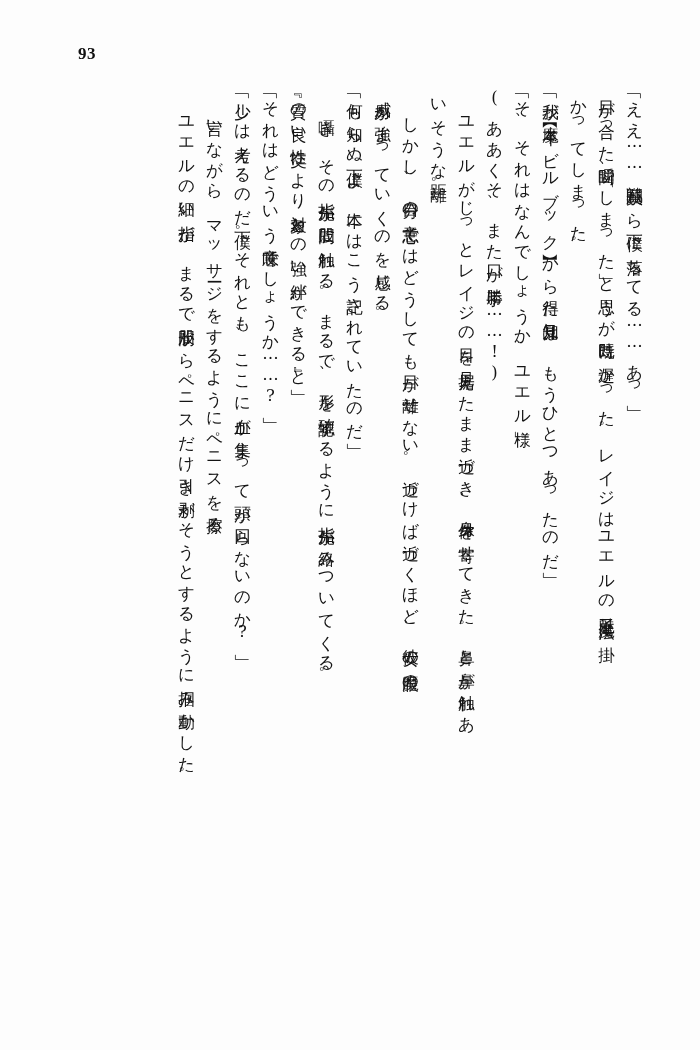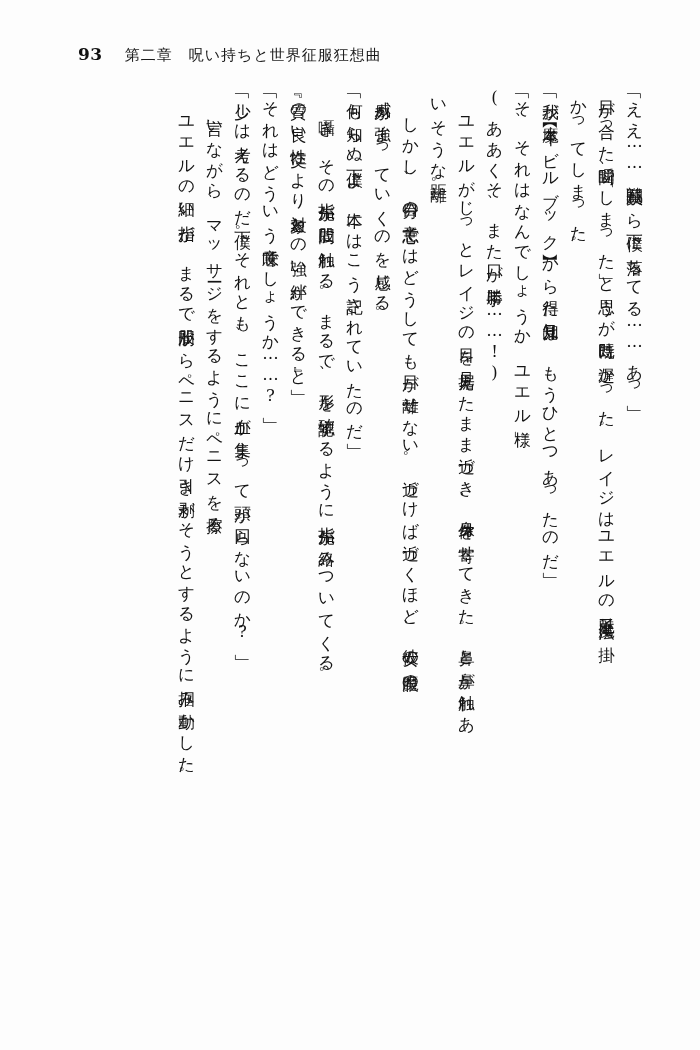--- a/index.html
+++ b/index.html
@@ -22,20 +22,21 @@
     background: #fdfdfd;
   }
   
   .header {
     position: absolute;
     top: 44px;
     left: 78px;
     display: flex;
     align-items: baseline;
     gap: 22px;
+    font-family: Liberation Serif, serif;
   }
   .page-number {
     font-size: 17px;
     font-weight: bold;
     letter-spacing: 0.5px;
     color: #111;
   }
   .running-head {
     font-size: 15px;
     color: #1a1a1a;
@@ -73,21 +74,20 @@
     font-family: "DejaVu Serif", "Liberation Serif", serif;
   }
 </style>
 </head>
 <body>
 
 <div class="page">
 
   <div class="header">
     <span class="page-number">93</span>
-    <span class="running-head">第二章　呪い持ちと世界征服狂想曲</span>
   </div>
 
   <div class="body-area">
     <div class="vtext" id="vtext">
         <div class="vline">「ええ……戦闘員から下僕に落ちてる……あっ」</div>
         <div class="vline">目が合った瞬間、「しまった」と思うが時既に遅かった。レイジはユエルの魅了魔法に掛</div>
         <div class="vline">かってしまった。</div>
         <div class="vline">「我が魔本【イビルブック】から得た知見は、もうひとつあったのだ」</div>
         <div class="vline">「そ、それはなんでしょうか、ユエル様」</div>
         <div class="vline">(ああくそ、また口が勝手に……!)</div>

